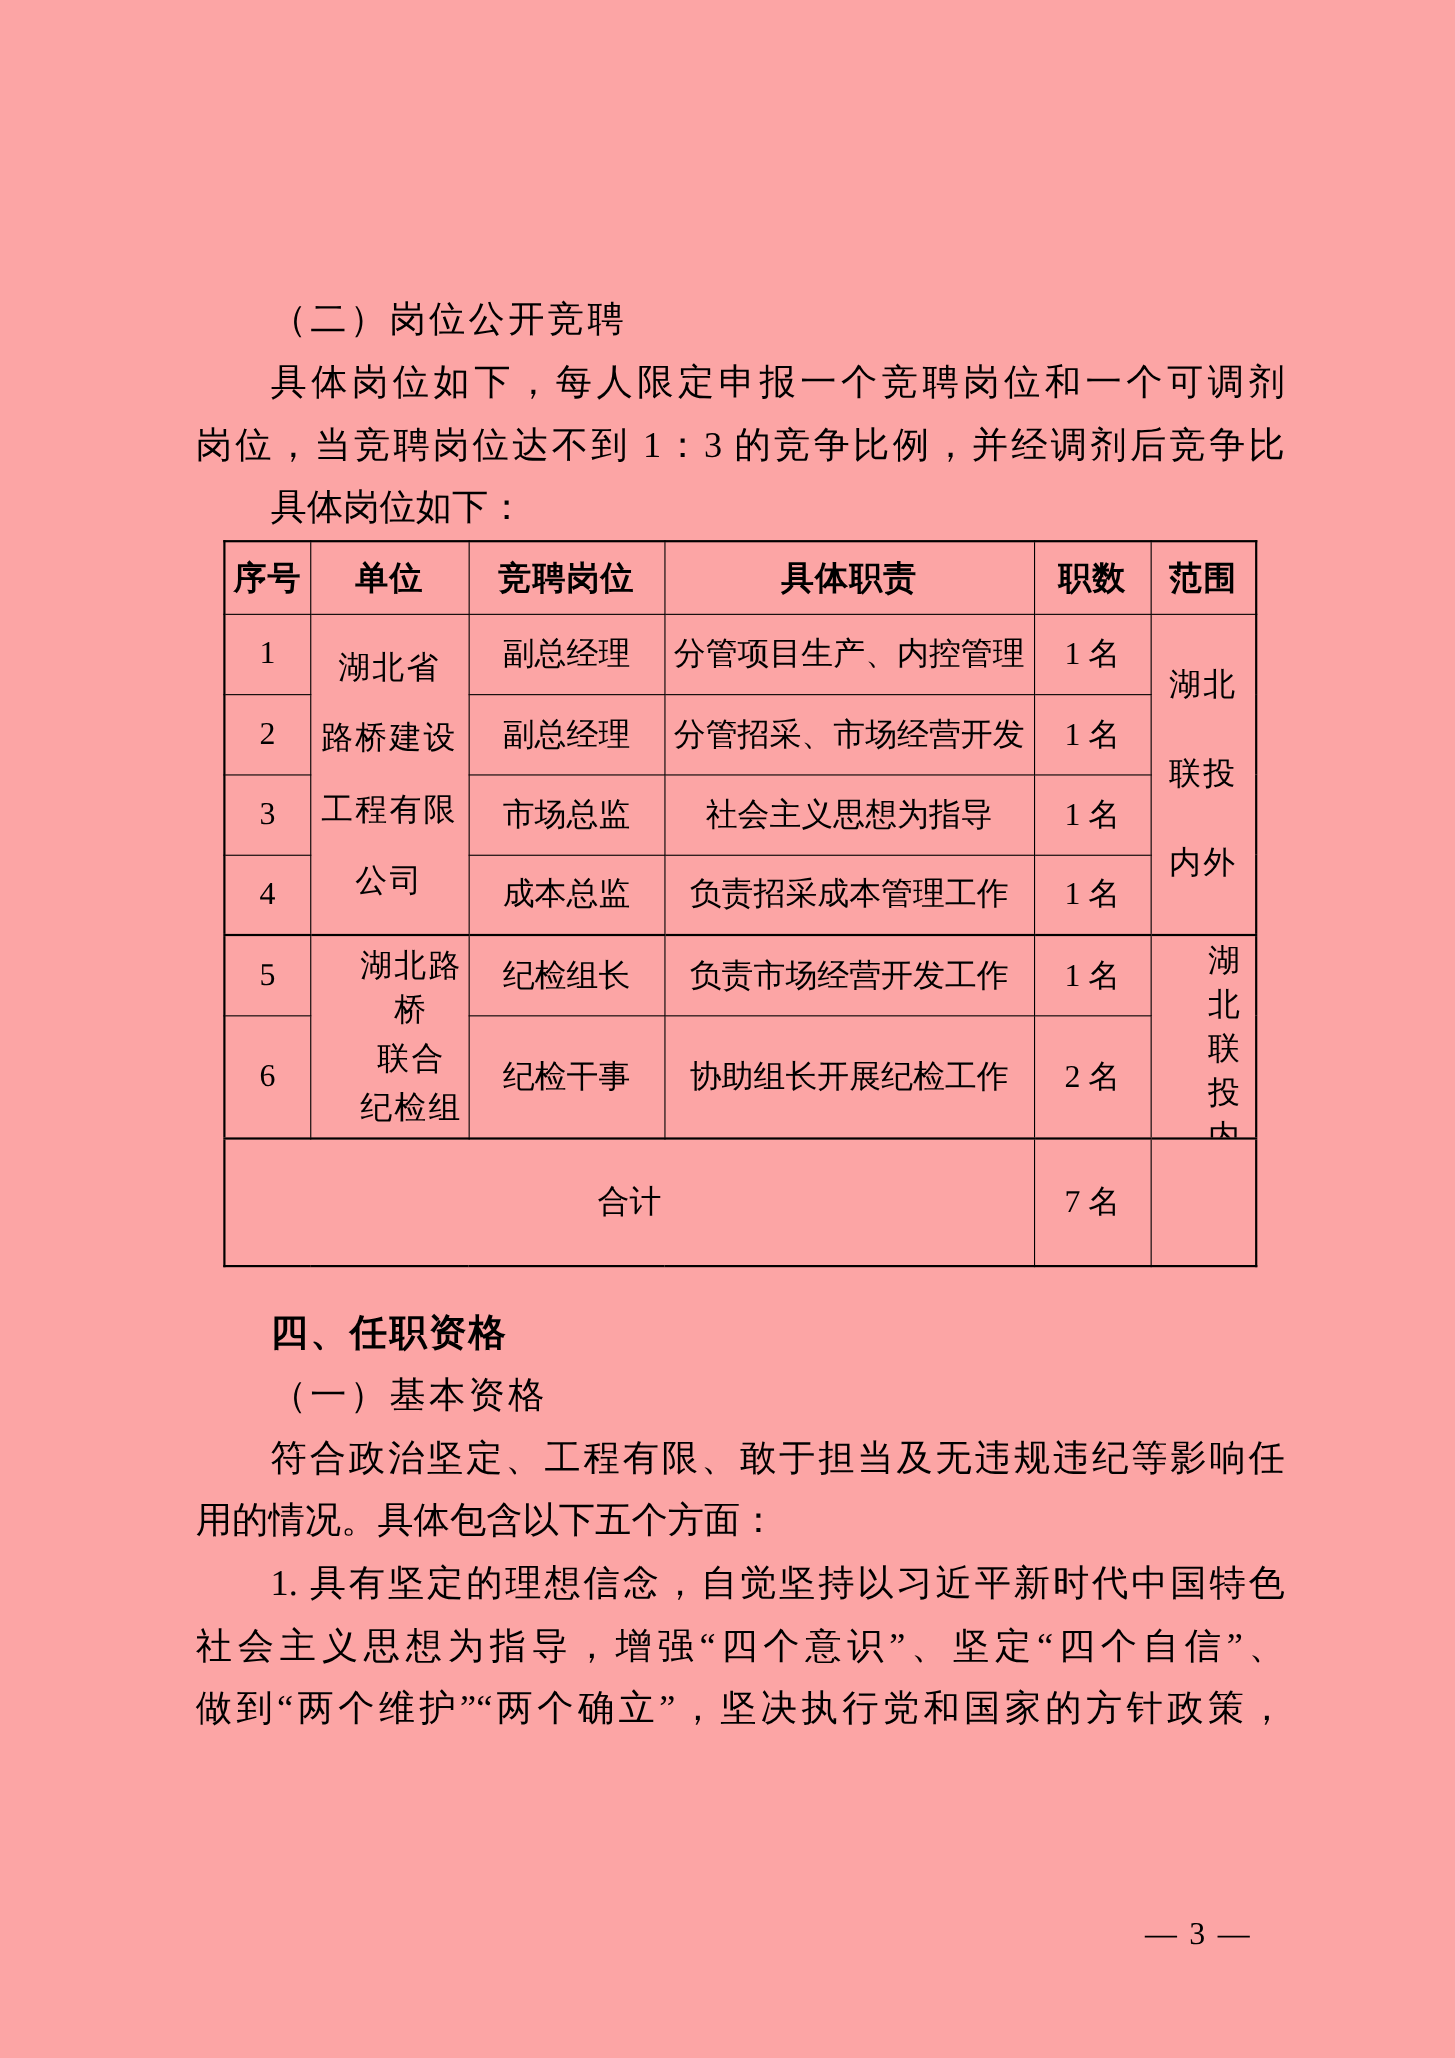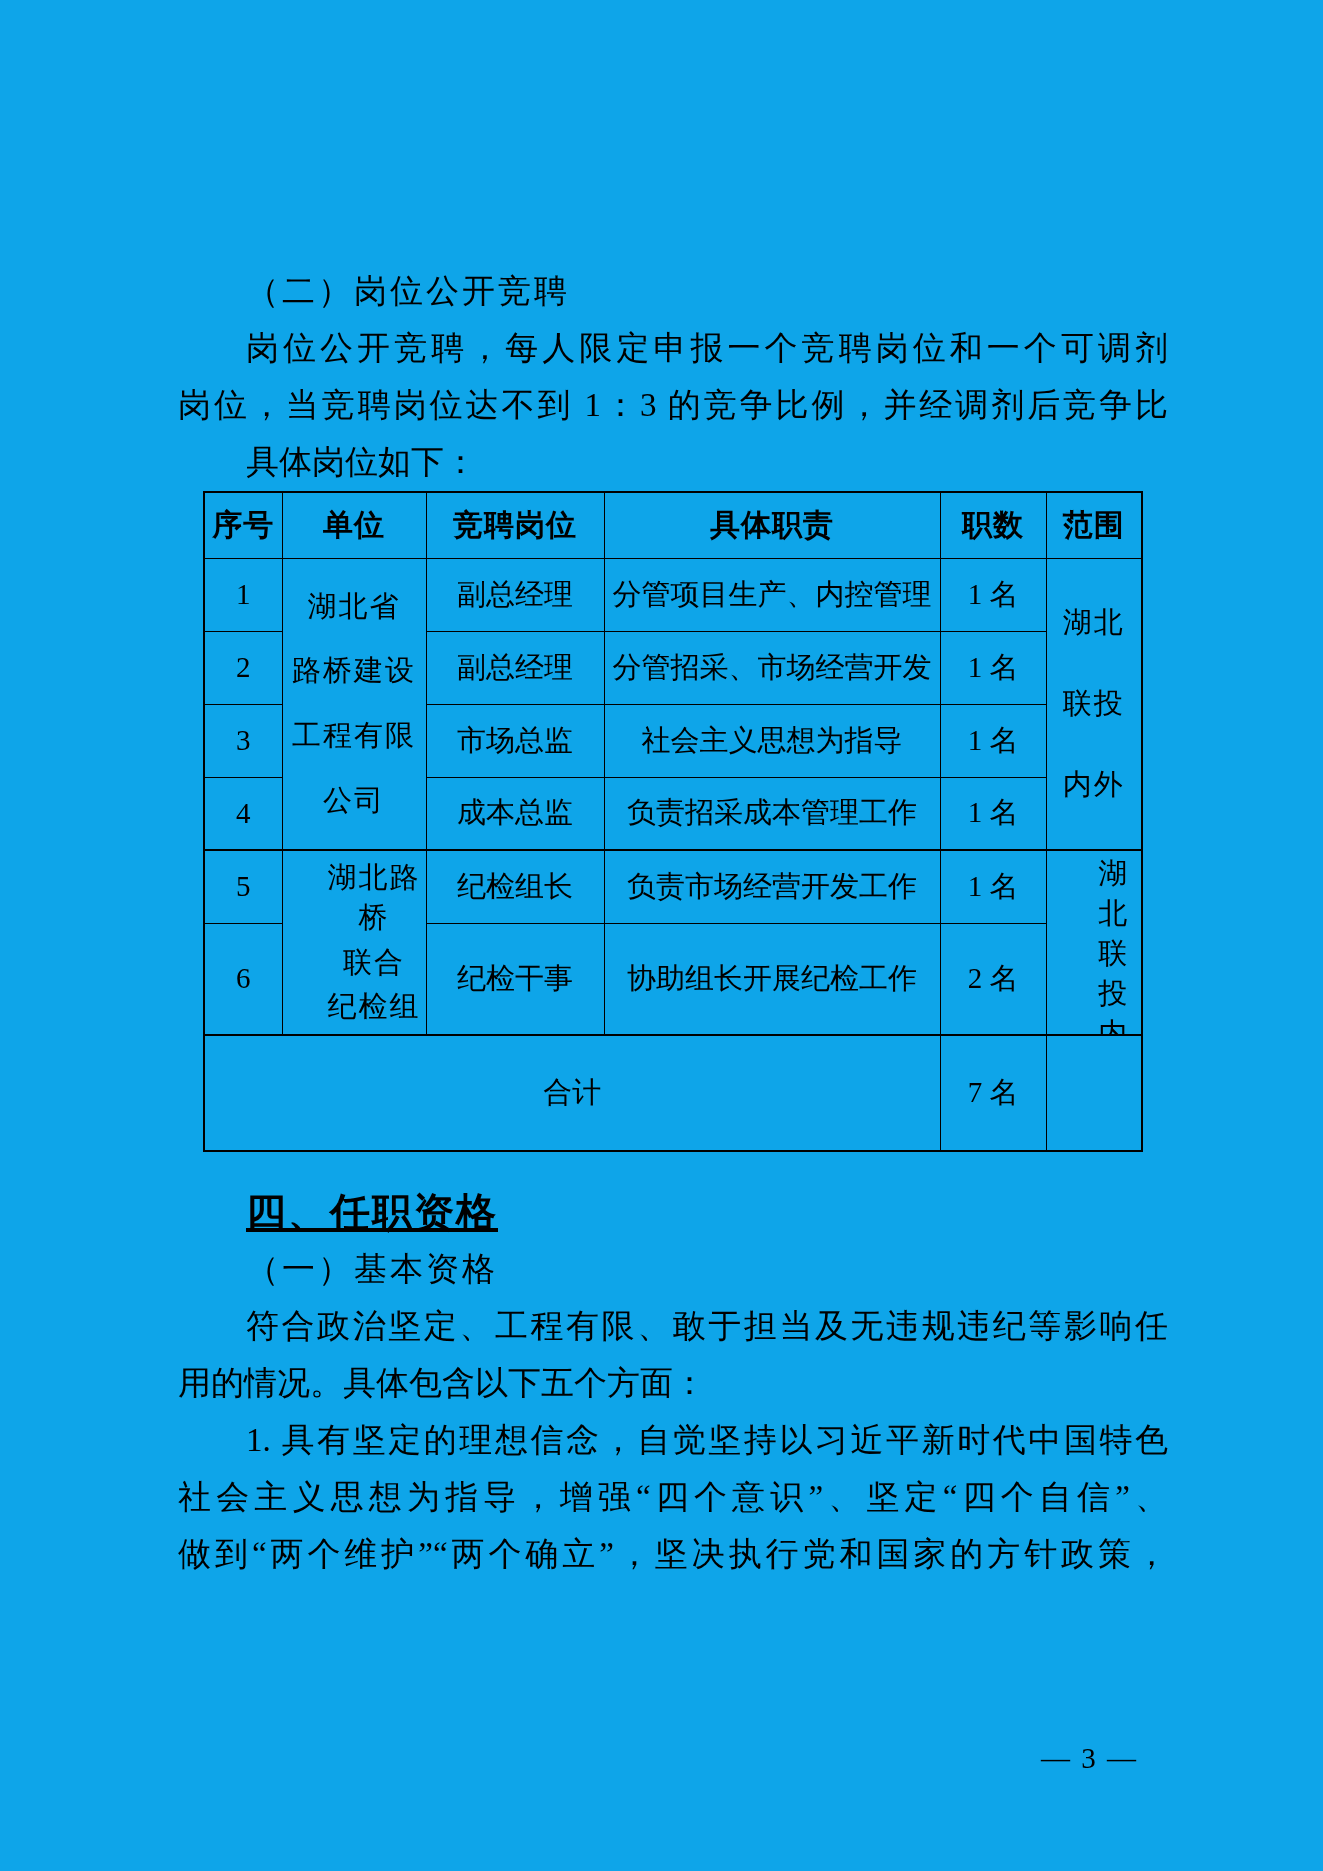--- a/index.html
+++ b/index.html
@@ -1,20 +1,20 @@
 <!DOCTYPE html>
 <html><head>
 <meta charset="utf-8">
 <style>
   html,body{margin:0;padding:0;background:#e8e8e8;}
   .page{
     position:relative;
     width:1323px;height:1871px;
     margin:0 auto;
-    background:#0ea5e9;
+    background:#fca5a5;
     color:#000;
     font-family:"Liberation Serif","DejaVu Serif",serif;
     overflow:hidden;
   }
   .content{
     position:absolute;
     left:178px;top:263px;
     width:990px;
   }
   .line{
@@ -28,23 +28,22 @@
     white-space:normal;
     text-align:justify;
     text-align-last:justify;
   }
   .indent{padding-left:68px;}
   .indent.fill{padding-left:68px;}
   .kaiti{letter-spacing:3px;}
   .heiti{
     font-family:"Liberation Sans","DejaVu Sans",sans-serif;
     font-weight:bold;
-    font-size:40px;
+    font-size:34px;
     letter-spacing:2px;
-    text-decoration:underline;
   }
   .gap-above{margin-top:32px;}
 
   
   table.ptable{
     border-collapse:collapse;
     table-layout:fixed;
     width:938px;
     margin-left:25px;
     margin-top:0px;
@@ -87,21 +86,21 @@
     letter-spacing:2px;
   }
 </style>
 </head>
 <body>
 
 <div class="page">
   <div class="content">
 
     <div class="line indent kaiti">（二）岗位公开竞聘</div>
-    <div class="line indent fill">岗位公开竞聘，每人限定申报一个竞聘岗位和一个可调剂</div>
+    <div class="line indent fill">具体岗位如下，每人限定申报一个竞聘岗位和一个可调剂</div>
     <div class="line fill">岗位，当竞聘岗位达不到 1：3 的竞争比例，并经调剂后竞争比</div>
     <div class="line indent">具体岗位如下：</div>
 
     <table class="ptable">
       <colgroup>
         <col style="width:78px">
           <col style="width:144px">
           <col style="width:178px">
           <col style="width:336px">
           <col style="width:106px">

